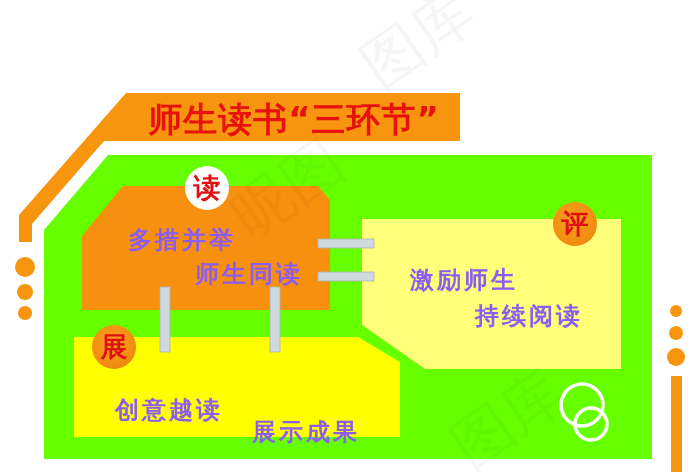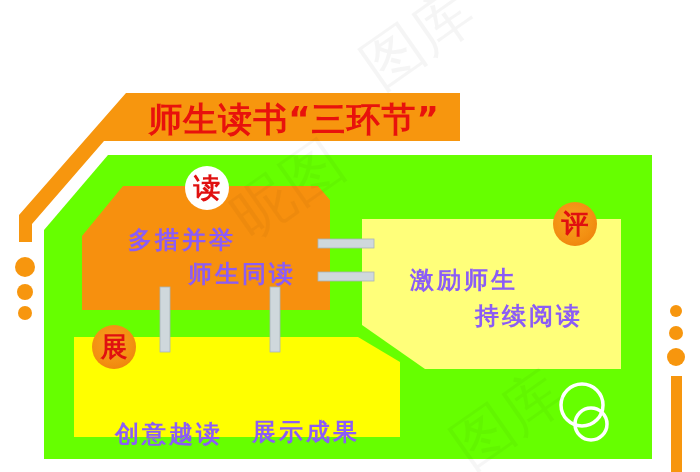--- a/index.html
+++ b/index.html
@@ -65,21 +65,21 @@
     <text x="380" y="90" font-size="60" fill="#000" fill-opacity="0.04" stroke="none" transform="rotate(-35 380 90)" font-family="DejaVu Sans, sans-serif">图库</text>
     <text x="250" y="240" font-size="60" fill="#000" fill-opacity="0.035" stroke="none" transform="rotate(-35 250 240)" font-family="DejaVu Sans, sans-serif">昵图</text>
     <text x="470" y="470" font-size="60" fill="#000" fill-opacity="0.035" stroke="none" transform="rotate(-35 470 470)" font-family="DejaVu Sans, sans-serif">图库</text>
   </g>
 </svg>
 
 <div class="title">师生读书“三环节”</div>
 
 <div class="badge white" style="left:185px; top:166px;">读</div>
 <div class="txt" style="left:128px; top:224px;">多措并举</div>
-<div class="txt" style="left:188px; top:258px;">师生同读</div>
+<div class="txt" style="left:195px; top:258px;">师生同读</div>
 
 <div class="badge orange" style="left:553px; top:202px;">评</div>
 <div class="txt" style="left:410px; top:264px;text-align:right;">激励师生</div>
 <div class="txt" style="left:475px; top:300px;">持续阅读</div>
 
 <div class="badge orange" style="left:92px; top:325px;">展</div>
-<div class="txt" style="left:115px; top:394px;margin-top:24px;">创意越读</div>
+<div class="txt" style="left:115px; top:394px;">创意越读</div>
 <div class="txt" style="left:252px; top:416px;">展示成果</div>
 
 </body></html>

